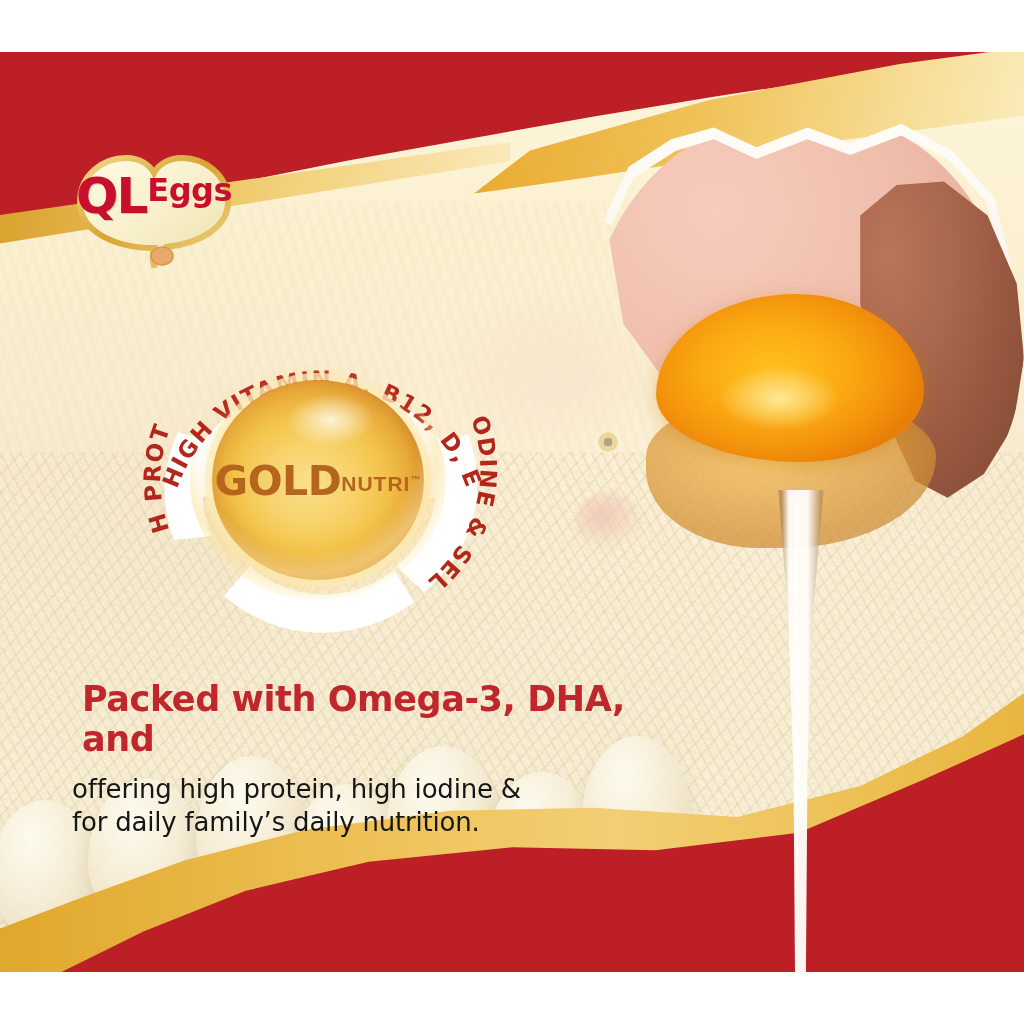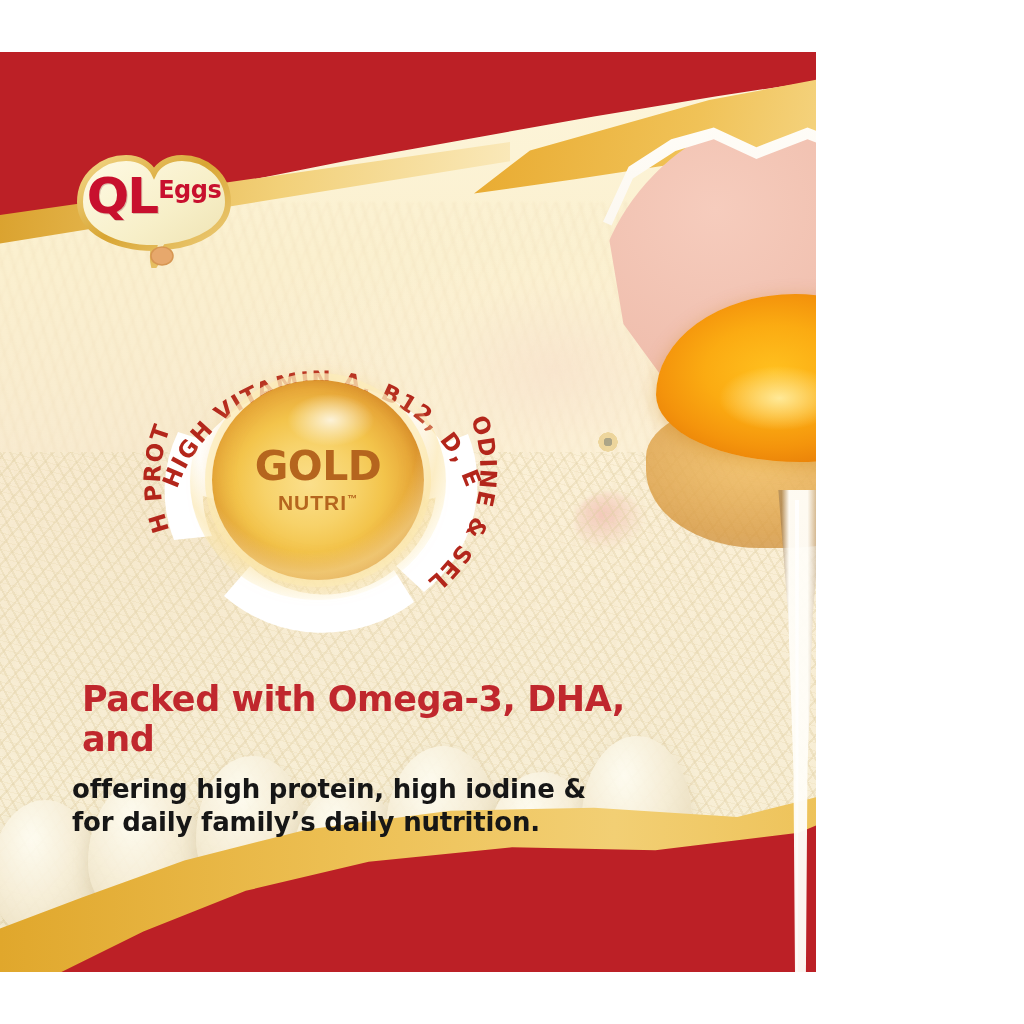--- a/index.html
+++ b/index.html
@@ -1,20 +1,20 @@
 <!DOCTYPE html>
 <html><head>
 <meta charset="utf-8">
 <style>
   html,body{margin:0;padding:0;background:#ffffff;}
   body{width:1024px;height:1024px;overflow:hidden;
        font-family:"Liberation Sans","DejaVu Sans",sans-serif;}
 
   
-  #stage{position:relative;width:816px;height:1024px;background:#ffffff;overflow:hidden;}
+  #stage{position:relative;width:1024px;height:1024px;background:#ffffff;overflow:hidden;}
 
   
   .banner{position:absolute;left:0;top:52px;width:1024px;height:920px;overflow:hidden;
           background:#BC2026;}
 
   
   .creamfield{position:absolute;left:0;top:0;width:1024px;height:920px;
        background:
          radial-gradient(ellipse 620px 380px at 58% 44%, rgba(255,245,220,.55), rgba(255,245,220,0) 70%),
          linear-gradient(180deg,#fdf6dc 0%,#fbf0cf 22%,#f8ead0 48%,#f6e9cf 70%,#f3e6c9 100%);
@@ -71,35 +71,35 @@
 
   
   .logo{position:absolute;left:70px;top:92px;width:168px;height:124px;}
   .logo svg{display:block;}
   .logo-txt{position:absolute;left:0;top:0;width:168px;height:104px;
        display:flex;align-items:center;justify-content:center;}
   .logo-ql{font-family:"DejaVu Sans","Liberation Sans",sans-serif;font-weight:700;
        font-size:50px;color:#C8102E;letter-spacing:-2px;line-height:1;
        text-shadow:1px 1px 0 rgba(120,20,30,.25);}
   .logo-eggs{font-family:"DejaVu Sans","Liberation Sans",sans-serif;font-weight:700;
-       font-size:24px;color:#C8102E;line-height:1;margin-left:1px;
+       font-size:32px;color:#C8102E;line-height:1;margin-left:1px;
        position:relative;top:-6px;letter-spacing:-.5px;}
 
   
   .badge{position:absolute;left:128px;top:252px;width:388px;height:338px;}
   .badge svg{position:absolute;left:0;top:0;}
   .badge-core{position:absolute;left:84px;top:76px;width:212px;height:200px;border-radius:50%;
        background:
          radial-gradient(ellipse 70px 42px at 56% 20%, rgba(255,255,255,.78), rgba(255,255,255,0) 62%),
          radial-gradient(ellipse 120px 110px at 46% 52%, #fbdf8b 0%, #f7d269 38%, #f3c44b 62%, #e8a93a 86%, #d98f2b 100%);
        box-shadow:inset 0 -10px 22px rgba(196,120,30,.35), 0 0 0 7px rgba(252,236,186,.75), 0 0 22px rgba(245,200,110,.55);}
   .badge-ring{position:absolute;left:62px;top:58px;width:256px;height:238px;border-radius:50%;
        background:radial-gradient(circle at 46% 34%, rgba(255,248,214,.0) 52%, rgba(250,226,160,.55) 62%, rgba(255,250,226,.25) 78%, rgba(255,255,255,0) 90%);}
   .badge-wordmark{position:absolute;left:84px;top:92px;width:212px;height:170px;
-       display:flex;flex-direction:column;align-items:center;justify-content:center;
+       display:flex;align-items:center;justify-content:center;
        text-align:center;}
   .gc-line{font-family:"DejaVu Sans","Liberation Sans",sans-serif;font-weight:700;
        font-size:41px;line-height:.94;color:#B5651E;letter-spacing:-.5px;}
   .gc-nutri{font-family:Liberation Sans, sans-serif;font-weight:700;
        font-size:21px;color:#B5651E;letter-spacing:1px;margin-top:5px;}
   .gc-tm{font-size:10px;vertical-align:super;}
 
   
   .eggshot{position:absolute;left:560px;top:46px;width:464px;height:930px;}
   .shell-back{position:absolute;left:30px;top:12px;width:418px;height:382px;
@@ -127,21 +127,21 @@
        background:linear-gradient(90deg, rgba(150,118,80,.55) 0 14%, rgba(255,253,247,.96) 28% 62%, rgba(168,136,96,.55) 86% 100%);
        clip-path:polygon(8% 0%, 92% 0%, 72% 22%, 62% 50%, 58% 100%, 40% 100%, 36% 50%, 26% 22%);}
   .drip-gloss{position:absolute;left:232px;top:402px;width:10px;height:540px;
        background:linear-gradient(180deg,rgba(255,255,255,.9),rgba(255,255,255,.35));
        clip-path:polygon(30% 0%,70% 0%,58% 100%,42% 100%);}
 
   
   .copy{position:absolute;left:72px;top:628px;width:600px;}
   .headline{font-family:"DejaVu Sans","Liberation Sans",sans-serif;font-weight:700;
        font-size:35px;line-height:1.13;color:#C0272D;margin:0 0 14px 10px;letter-spacing:-.4px;}
-  .body{font-family:"DejaVu Sans","Liberation Sans",sans-serif;font-weight:700;
+  .body{font-family:"DejaVu Sans","Liberation Sans",sans-serif;font-weight:400;
        font-size:26px;line-height:1.26;color:#161616;margin:0;letter-spacing:-.2px;}
   .hl-line,.bd-line{display:block;}
 </style>
 </head>
 <body>
 
 <div id="stage">
 
   <div class="banner">
 

